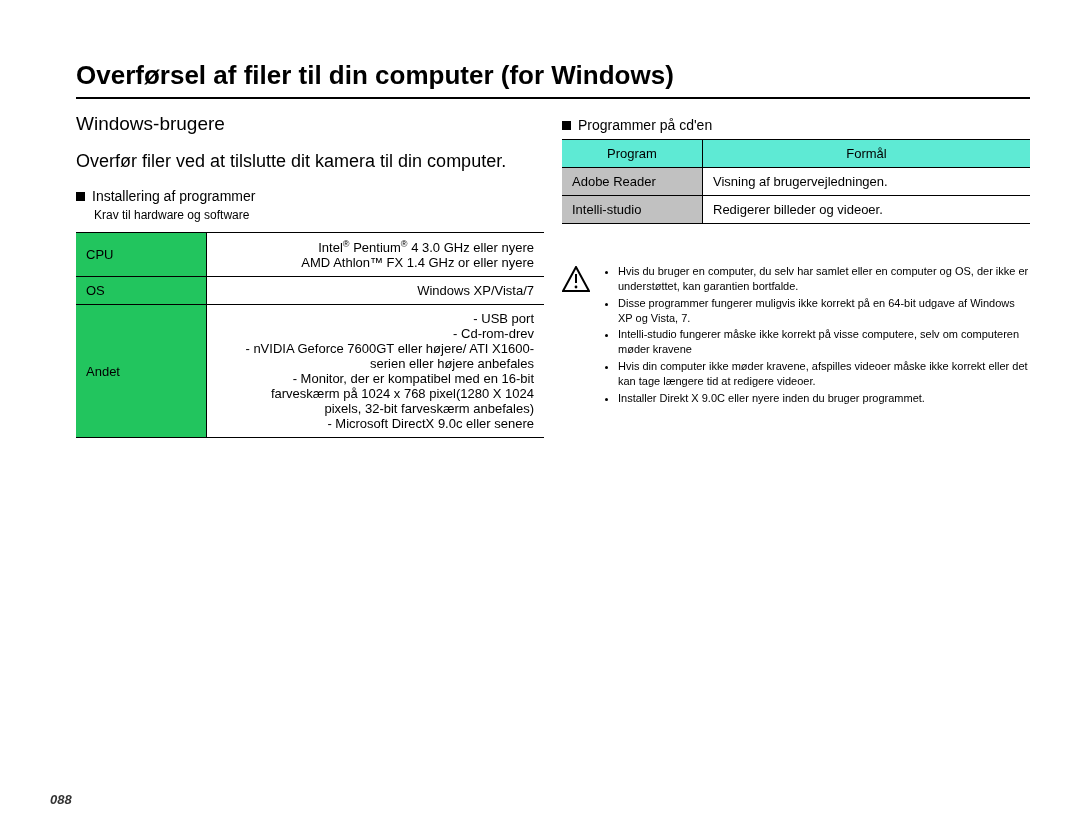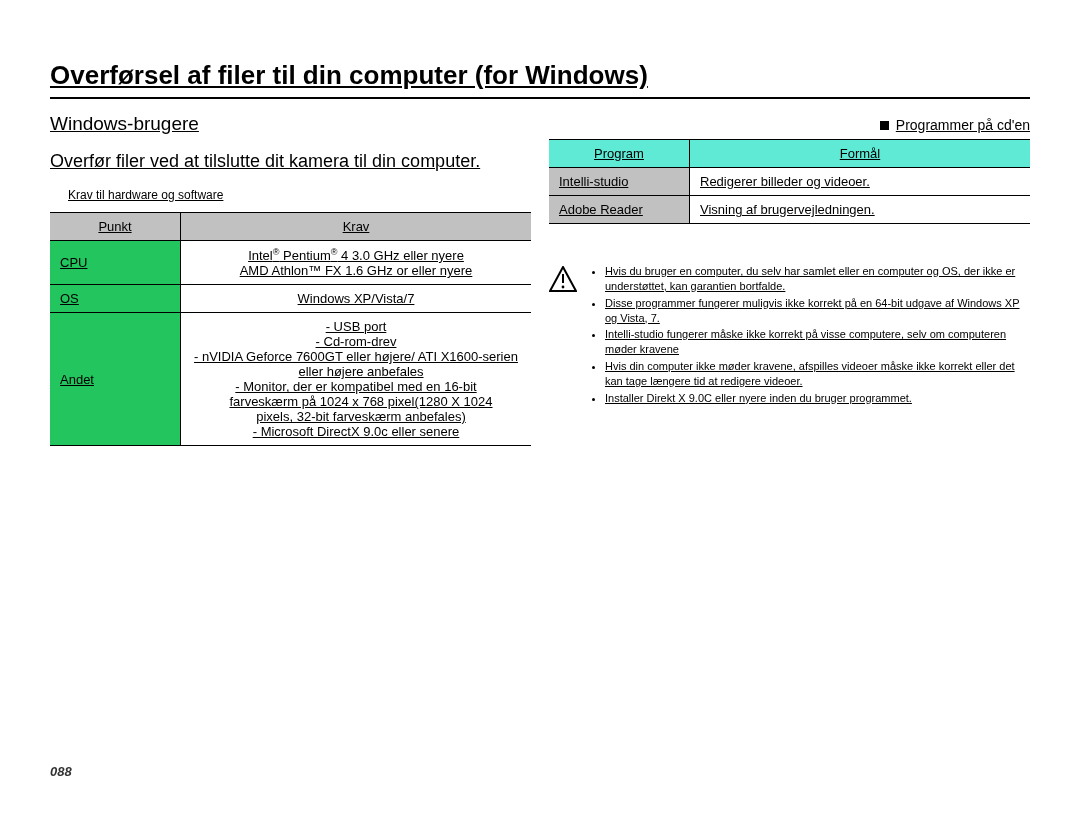--- a/index.html
+++ b/index.html
@@ -6,23 +6,22 @@
     margin: 0;
     padding: 0;
     background: #fff;
     font-family: Arial, Helvetica, sans-serif;
     color: #000;
   }
   .page {
     width: 1080px;
     height: 815px;
     box-sizing: border-box;
-    padding: 60px 50px 30px 50px;
+    padding: 60px 50px 30px 76px;
     position: relative;
-    text-decoration: underline;
   }
   h1.page-title {
     font-size: 26px;
     font-weight: bold;
     margin: 0 0 6px 0;
     padding-bottom: 6px;
     border-bottom: 2px solid #000;
   }
   .columns {
     display: flex;
@@ -38,21 +37,20 @@
     font-weight: normal;
     margin: 0 0 16px 0;
   }
   p.intro {
     font-size: 18px;
     margin: 0 0 16px 0;
   }
   .section-head {
     font-size: 14px;
     margin: 4px 0 4px 0;
-    text-align: right;
   }
   .section-head .square {
     display: inline-block;
     width: 9px;
     height: 9px;
     background: #000;
     margin-right: 7px;
     vertical-align: baseline;
   }
   .subline {
@@ -62,21 +60,21 @@
   table.req {
     border-collapse: collapse;
     width: 100%;
     font-size: 13px;
   }
   table.req th, table.req td {
     border: 1px solid #000;
     border-left: none;
     border-right: none;
     padding: 6px 10px;
-    text-align: center;
+    text-align: right;
     vertical-align: middle;
   }
   table.req th {
     background: #c1c1c1;
     font-weight: normal;
     text-align: center;
   }
   table.req td.label {
     background: #22c55e;
     width: 110px;
@@ -139,21 +137,21 @@
     margin: 0;
     padding-left: 16px;
   }
   .warn-list li {
     margin-bottom: 2px;
     line-height: 1.35;
   }
   .page-number {
     position: absolute;
     left: 50px;
-    bottom: 36px;
+    bottom: 8px;
     font-size: 13px;
     font-style: italic;
     font-weight: bold;
     color: #333;
   }
   sup { font-size: 0.7em; }
 </style>
 </head>
 <body>
 
@@ -162,33 +160,32 @@
   <h1 class="page-title">Overførsel af filer til din computer (for Windows)</h1>
 
   <div class="columns">
 
     <div class="col">
 
       <h2 class="subtitle">Windows-brugere</h2>
 
       <p class="intro">Overfør filer ved at tilslutte dit kamera til din computer.</p>
 
+      <div class="section-head">
+        <span class="square"></span><span>Installering af programmer</span>
+      </div>
       <p class="subline">Krav til hardware og software</p>
 
       <table class="req">
         <tbody>
-            <tr>
-          <th style="width:110px">Punkt</th>
-          <th>Krav</th>
-        </tr>
         <tr>
           <td class="label">CPU</td>
           <td>
             <span>Intel</span><sup>®</sup><span> Pentium</span><sup>®</sup><span> 4 3.0 GHz eller nyere</span><br>
-            <span>AMD Athlon™ FX 1.6 GHz or eller nyere</span>
+            <span>AMD Athlon™ FX 1.4 GHz or eller nyere</span>
           </td>
         </tr>
         <tr>
           <td class="label">OS</td>
           <td>Windows XP/Vista/7</td>
         </tr>
         <tr>
           <td class="label">Andet</td>
           <td>
             <div class="negind">- USB port</div>
@@ -211,26 +208,26 @@
         <span class="square"></span><span>Programmer på cd'en</span>
       </div>
 
       <table class="progs">
         <tbody>
             <tr>
           <th>Program</th>
           <th>Formål</th>
         </tr>
         <tr>
+          <td class="label">Adobe Reader</td>
+          <td>Visning af brugervejledningen.</td>
+        </tr>
+        <tr>
           <td class="label">Intelli-studio</td>
           <td>Redigerer billeder og videoer.</td>
-        </tr>
-        <tr>
-          <td class="label">Adobe Reader</td>
-          <td>Visning af brugervejledningen.</td>
         </tr>
       </tbody>
         </table>
 
       <div class="warnbox">
         <span class="warn-icon">
           <svg width="28" height="26" viewBox="0 0 28 26">
             <polygon points="14,1 27,25 1,25" fill="none" stroke="#000" stroke-width="2"></polygon>
             <line x1="14" y1="8" x2="14" y2="17" stroke="#000" stroke-width="2"></line>
             <circle cx="14" cy="21" r="1.4" fill="#000"></circle>

